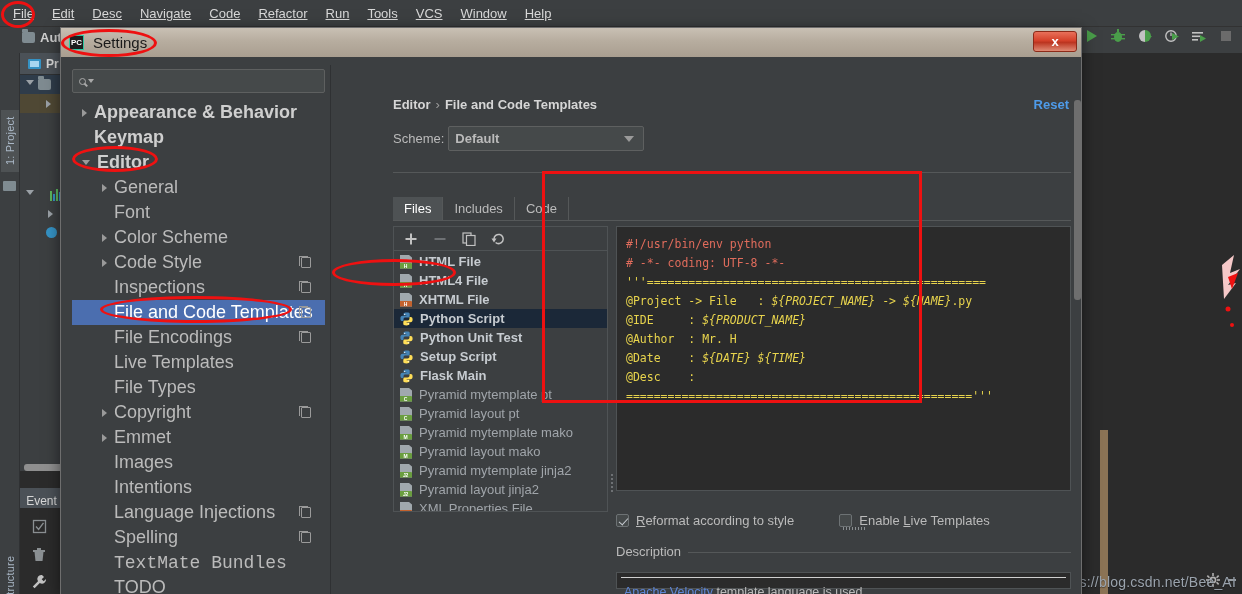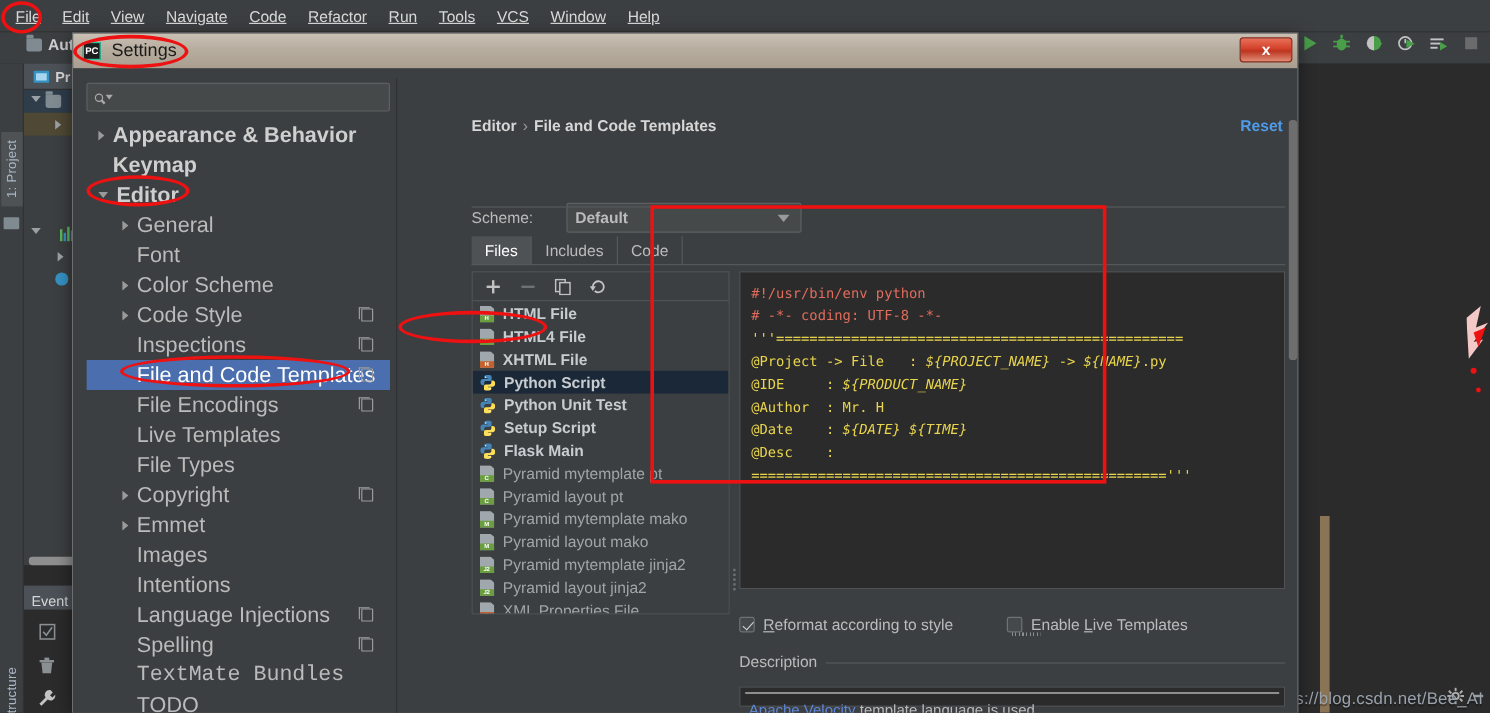--- a/index.html
+++ b/index.html
@@ -268,21 +268,21 @@
     position: absolute; left: 60px; top: 40px; font-size: 13px;
     font-weight: bold; color: #d6d6d6;
   }
   .breadcrumb .sep { color: #9a9a9a; font-weight: normal; margin: 0 5px; }
   .reset-link {
     position: absolute; right: 12px; top: 40px;
     font-size: 13px; font-weight: bold; color: #4e9bea;
   }
   .scheme-row {
     position: absolute; left: 60px; top: 69px;
-    display: flex; align-items: center; gap: 28px; margin-top: 43px;
+    display: flex; align-items: center; gap: 4px;
   }
   .scheme-label { font-size: 13px; color: #bbbbbb; }
   .combo {
     width: 196px; height: 25px; background: #45494a;
     border: 1px solid #5e6060; border-radius: 2px;
     display: flex; align-items: center; padding: 0 6px;
     font-size: 13px; font-weight: bold; color: #bbbbbb;
     position: relative;
   }
   .combo .caret {
@@ -424,21 +424,21 @@
   }
 </style>
 </head>
 <body>
 
 <div id="root">
 
   <div class="ide-menubar">
     <div class="menu-item"><u>File</u></div>
     <div class="menu-item"><u>Edit</u></div>
-    <div class="menu-item"><u>View</u></div>
+    <div class="menu-item"><u>Desc</u></div>
     <div class="menu-item"><u>Navigate</u></div>
     <div class="menu-item"><u>Code</u></div>
     <div class="menu-item"><u>Refactor</u></div>
     <div class="menu-item"><u>Run</u></div>
     <div class="menu-item"><u>Tools</u></div>
     <div class="menu-item"><u>VCS</u></div>
     <div class="menu-item"><u>Window</u></div>
     <div class="menu-item"><u>Help</u></div>
   </div>
 

